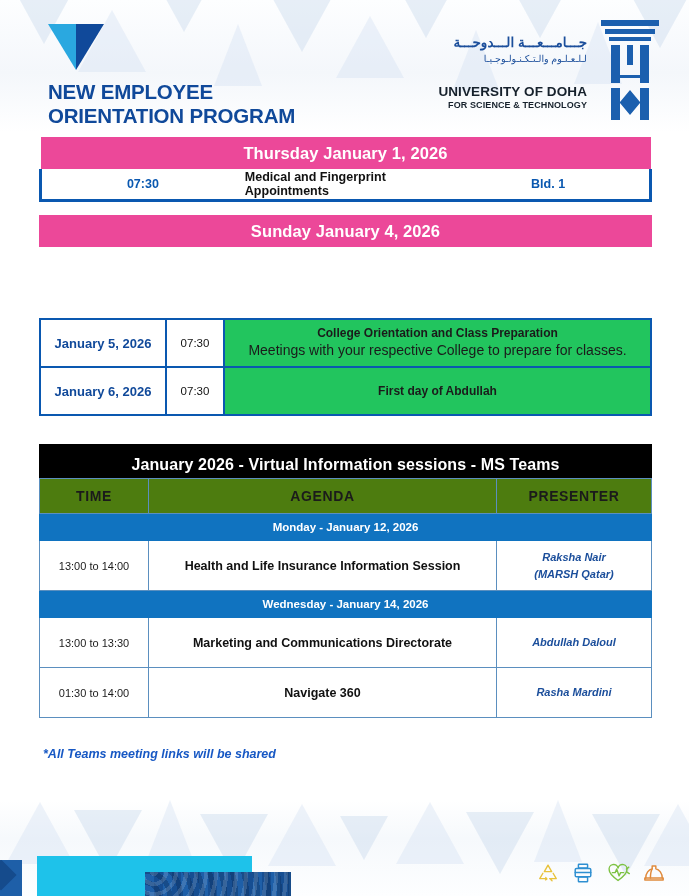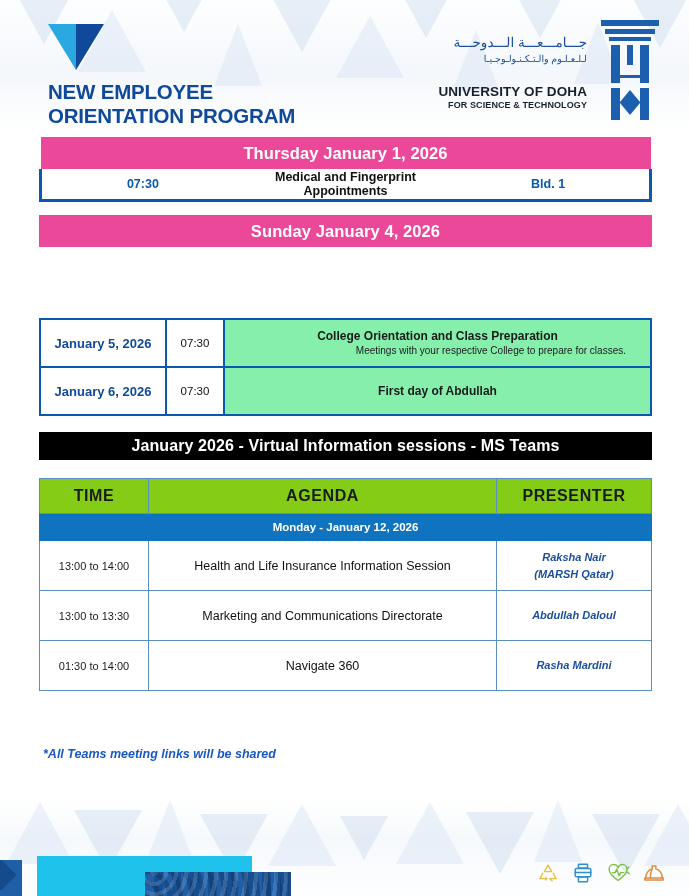--- a/index.html
+++ b/index.html
@@ -107,20 +107,21 @@
   .udst-text {
     text-align: right;
     color: #1b2a3a;
   }
   .udst-ar1 {
     font-size: 13.5px;
     color: #1b4e9b;
     letter-spacing: 2px;
     direction: rtl;
     line-height: 1.35;
+    font-weight: bold;
   }
   .udst-ar2 {
     font-size: 9.5px;
     color: #1b4e9b;
     letter-spacing: 1.6px;
     direction: rtl;
     line-height: 1.4;
   }
   .udst-en1 {
     font-size: 13.5px;
@@ -166,21 +167,21 @@
     border: 3px solid #0a58b0;
     border-top: 0;
   }
   .day-row td.c-time {
     color: #0a58b0;
     text-align: center;
     border-right: 0;
   }
   .day-row td.c-act {
     color: #111111;
-    text-align: center;
+    text-align: left;
     border-left: 0;
     border-right: 0;
   }
   .day-row td.c-loc {
     color: #0a58b0;
     text-align: center;
     border-left: 0;
   }
 
   
@@ -204,65 +205,64 @@
     text-align: center;
   }
   .mid-time {
     width: 54px;
     background: #ffffff;
     color: #111111;
     font-size: 11.5px;
     text-align: center;
   }
   .mid-desc {
-    background: #86efac;
-    text-align: center;
-    padding: 4px 24px;
+    background: #22c55e;
+    text-align: center;
+    padding: 4px 8px;
   }
   .mid-desc .t1 {
     font-size: 12px;
     font-weight: bold;
     color: #1b1b1b;
     line-height: 1.25;
   }
   .mid-desc .t2 {
-    font-size: 10px;
+    font-size: 14px;
     color: #1b1b1b;
     line-height: 1.3;
-    text-align: right;
   }
 
   
   .vs-head {
     position: absolute;
-    left: 39px; top: 432px;
-    width: 613px; height: 28px;
+    left: 39px; top: 444px;
+    width: 613px; height: 42px;
     background: #000000;
     color: #ffffff;
     font-size: 16px;
     font-weight: bold;
     display: flex;
     align-items: center;
     justify-content: center;
     letter-spacing: 0.1px;
   }
   .vs-table {
     left: 39px;
     top: 478px;
     width: 613px;
   }
   .vs-table td, .vs-table th {
     border: 1px solid #5b8fbf;
     vertical-align: middle;
   }
   .vs-table th {
     height: 32px;
-    background: #84cc16;
+    background: #4d7c0f;
     color: #1b1b1b;
-    font-size: 16px;
+    font-size: 14px;
     font-weight: bold;
     letter-spacing: 0.6px;
     text-align: center;
   }
   .vs-daybar td {
     background: #1073c0;
     color: #ffffff;
     font-size: 11.5px;
     font-weight: bold;
     height: 24px;
@@ -272,21 +272,21 @@
   .vs-table td.c-time2 {
     width: 106px;
     text-align: center;
     font-size: 11px;
     color: #1b1b1b;
     height: 47px;
   }
   .vs-table td.c-agenda {
     text-align: center;
     font-size: 12.5px;
-    font-weight: normal;
+    font-weight: bold;
     color: #111111;
   }
   .vs-table td.c-pres {
     width: 152px;
     text-align: center;
     font-size: 11px;
     font-style: italic;
     font-weight: bold;
     color: #1b4e9b;
     line-height: 1.5;
@@ -476,20 +476,23 @@
     <tr class="vs-daybar">
       <td colspan="3">Monday - January 12, 2026</td>
     </tr>
     <tr>
       <td class="c-time2">13:00 to 14:00</td>
       <td class="c-agenda">Health and Life Insurance Information Session</td>
       <td class="c-pres" style="white-space:pre-line;">Raksha Nair
 (MARSH Qatar)</td>
     </tr>
 
+    <tr class="vs-daybar">
+      <td colspan="3">Wednesday - January 14, 2026</td>
+    </tr>
     <tr>
       <td class="c-time2">13:00 to 13:30</td>
       <td class="c-agenda">Marketing and Communications Directorate</td>
       <td class="c-pres">Abdullah Daloul</td>
     </tr>
     <tr>
       <td class="c-time2">01:30 to 14:00</td>
       <td class="c-agenda">Navigate 360</td>
       <td class="c-pres">Rasha Mardini</td>
     </tr>

